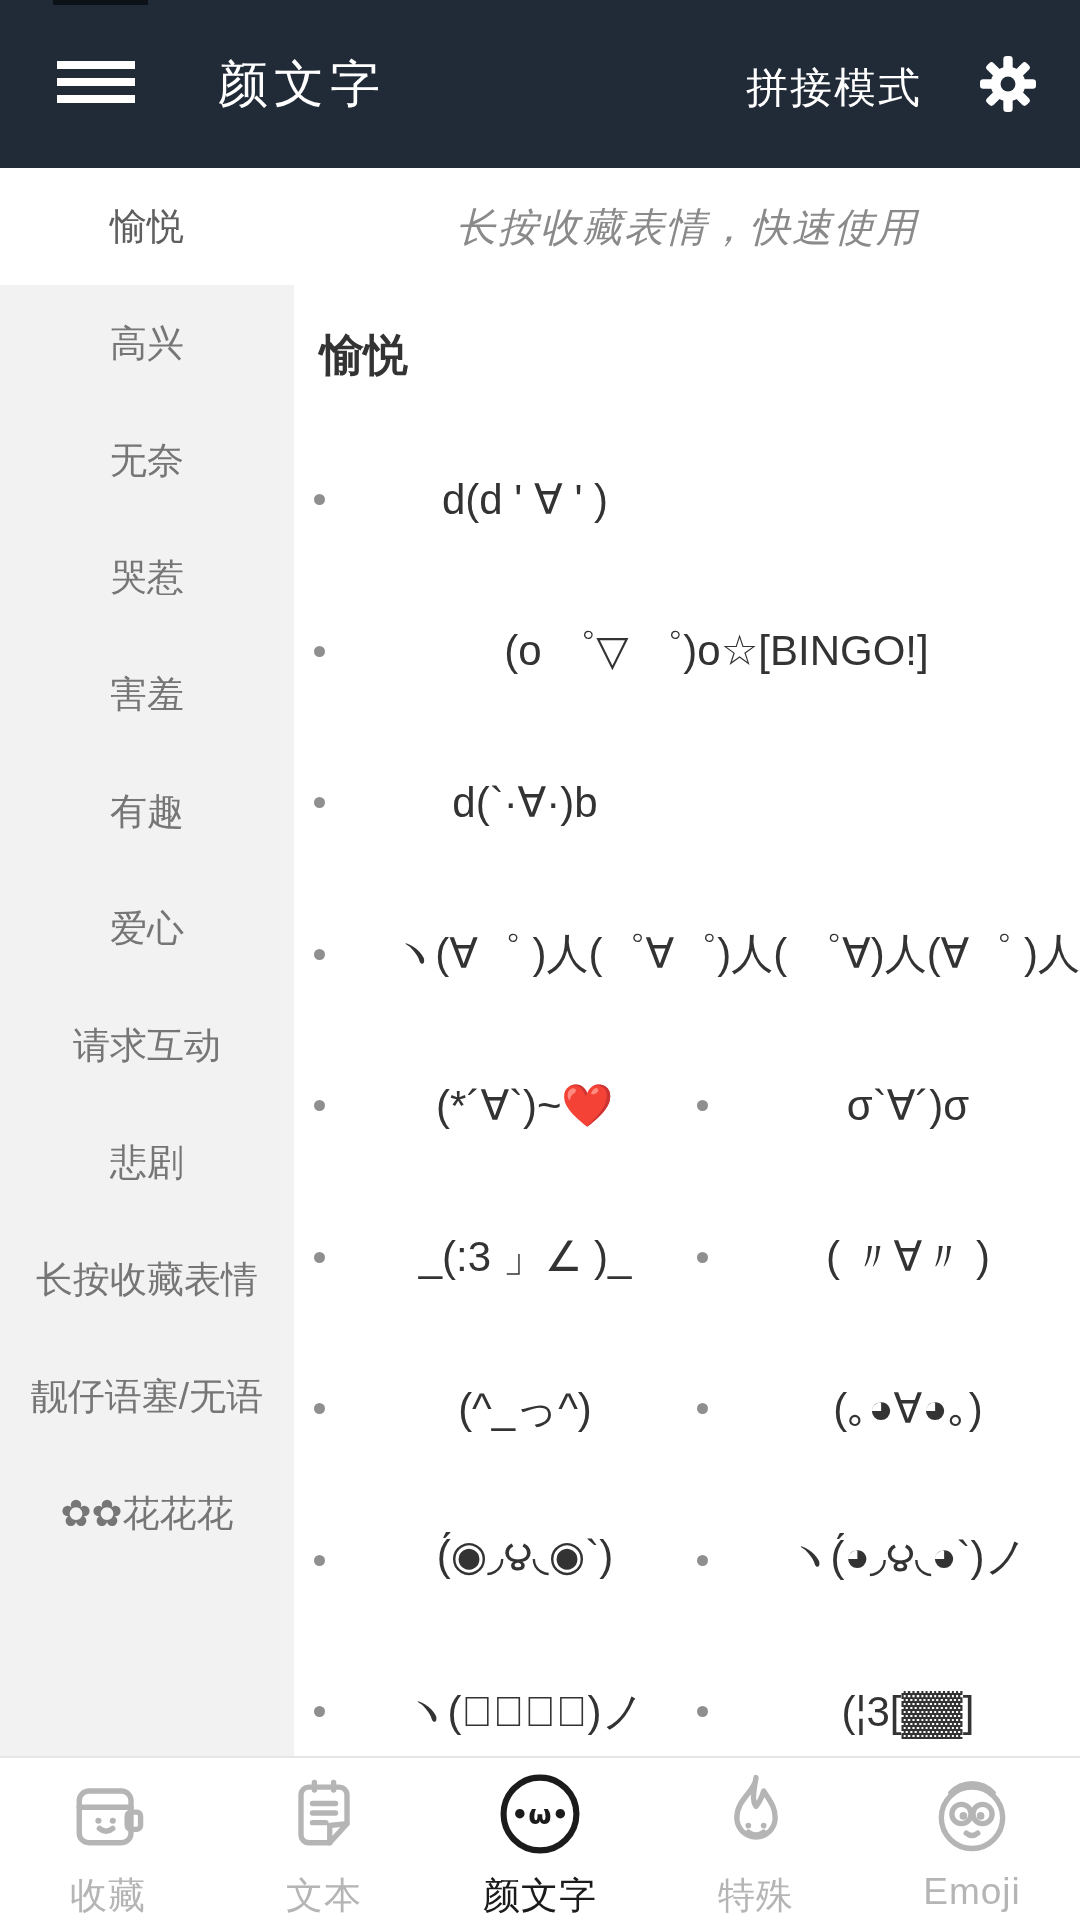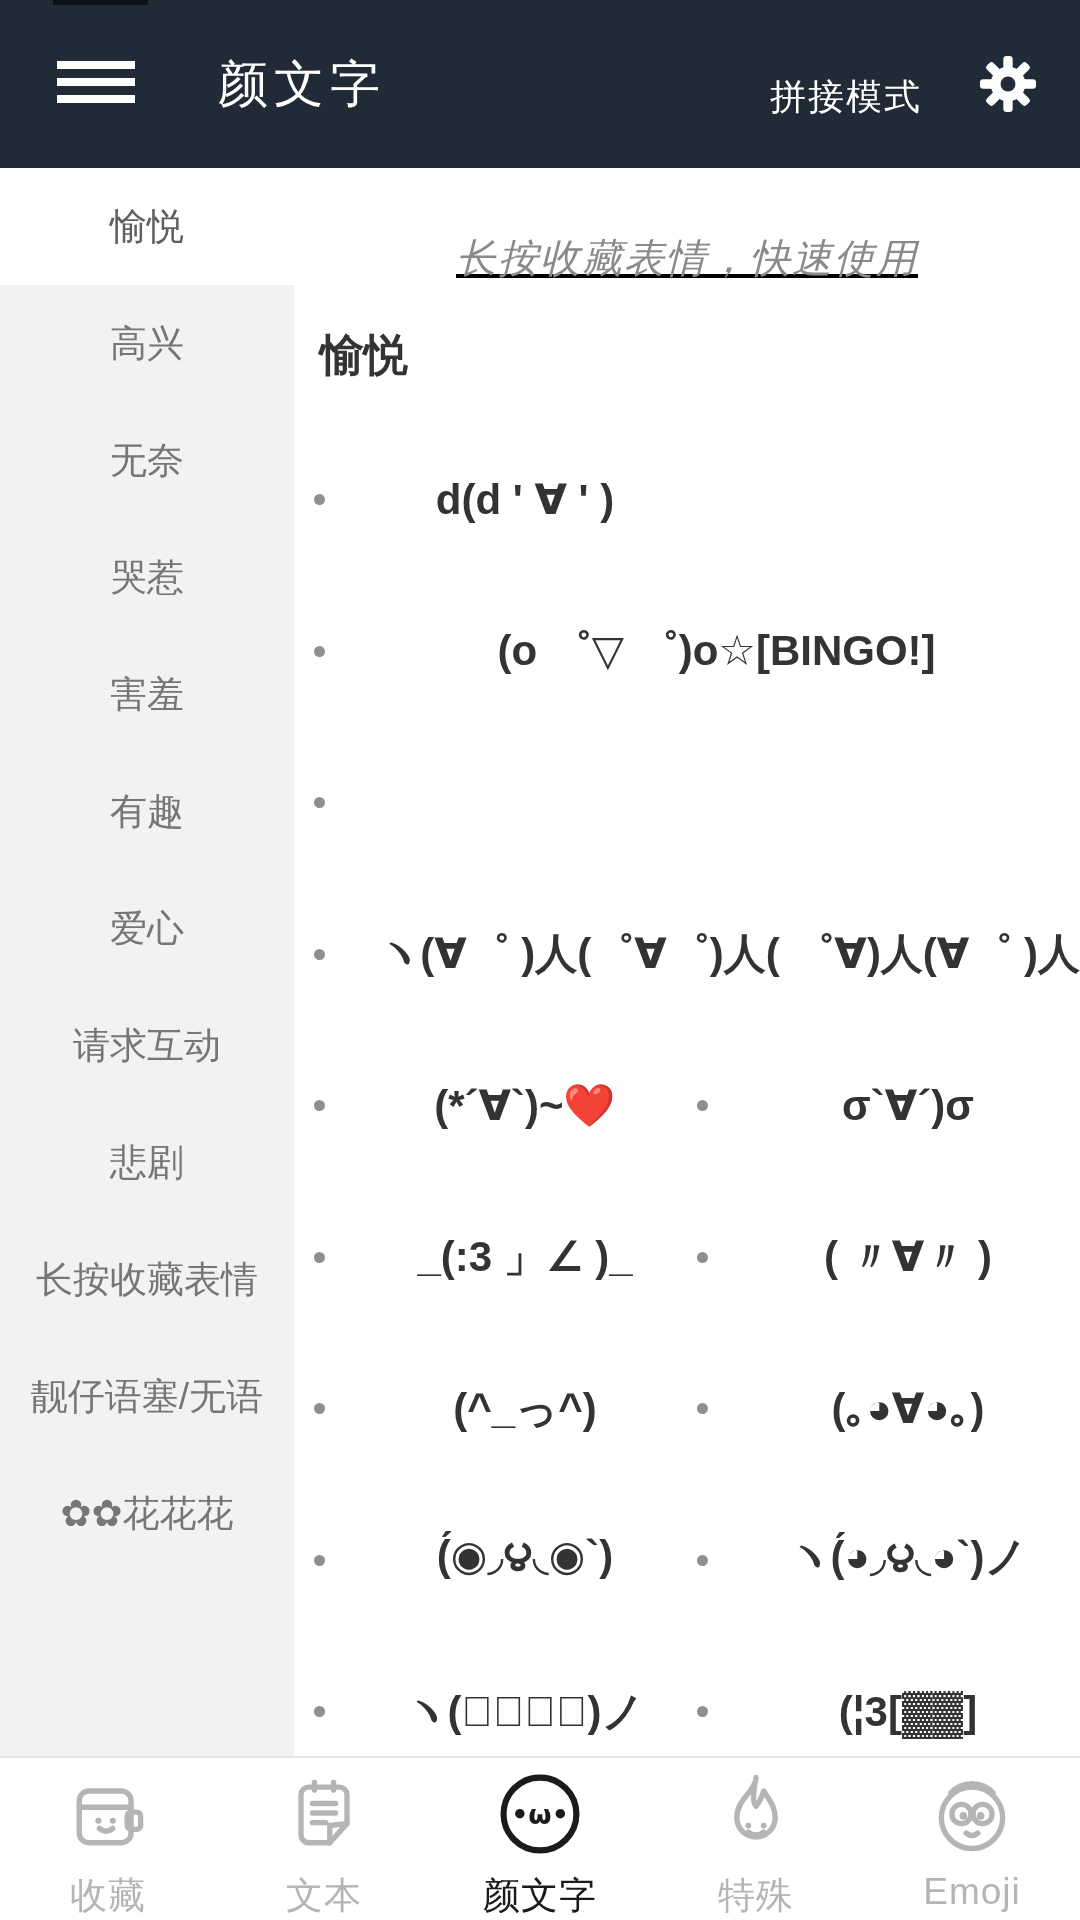--- a/index.html
+++ b/index.html
@@ -18,52 +18,52 @@
     background:#06090d; opacity:.7;
   }
   .hamburger { position:absolute; left:57px; top:61px; width:78px; height:46px; cursor:pointer; }
   .hamburger .bar { position:absolute; left:0; width:78px; height:8px; background:#fff; }
   .hamburger .b1{top:0} .hamburger .b2{top:17px} .hamburger .b3{top:34px}
   .app-title {
     position:absolute; left:218px; top:0; height:168px; display:flex; align-items:center;
     color:#fff; font-size:50px; font-weight:500; letter-spacing:6px;
   }
   .mode-btn {
-    position:absolute; right:158px; top:13px; height:168px; display:flex; align-items:center;
-    color:#fff; font-size:36px; font-weight:500; letter-spacing:2px; cursor:pointer;
+    position:absolute; right:158px; top:4px; height:168px; display:flex; align-items:center;
+    color:#fff; font-size:42px; font-weight:500; letter-spacing:2px; cursor:pointer;
   }
   .gear { position:absolute; right:40px; top:52px; width:64px; height:64px; cursor:pointer; }
   
   .sidebar {
     position:absolute; left:0; top:168px; width:294px; height:1590px;
     background:var(--sidebar-bg,#f2f2f2); overflow:hidden;
   }
   .side-item {
     height:117px; display:flex; align-items:center; justify-content:center;
     color:var(--sidebar-text,#767676); font-size:37px; font-weight:500; cursor:pointer;
     white-space:nowrap;
   }
   .side-item.selected { background:#fff; color:var(--sidebar-selected,#5f5f5f); }
   
   .content {
     position:absolute; left:294px; top:168px; width:786px; height:1590px;
     background:#fff; overflow:hidden;
   }
-  .hint-row { height:118px; display:flex; align-items:flex-end; justify-content:center;text-decoration:underline; }
+  .hint-row { height:118px; display:flex; align-items:center; justify-content:center; }
   .hint { color:var(--hint-text,#8a8a8a); font-size:40px; font-style:italic; letter-spacing:2px; }
   .heading-row { height:138px; display:flex; align-items:center; padding-left:26px; }
   .heading { color:var(--text-dark,#333); font-size:44px; font-weight:700; }
   .row { height:151.5px; display:flex; align-items:center; padding-left:20px; }
   .cell { display:flex; align-items:center; min-width:0; }
   .cell.half  { width:50%; }
   .cell.full  { width:100%; }
   .bullet { flex:none; width:11px; height:11px; border-radius:50%; background:var(--bullet,#8f8f8f); margin-right:28px; }
   .kao {
     flex:1; text-align:center; color:var(--text-dark,#333);
-    font-size:42px; font-weight:700; white-space:nowrap; cursor:pointer;
+    font-size:42px; font-weight:400; white-space:nowrap; cursor:pointer;
   }
   .cell.left .kao { text-align:right; }
   .heart { color:var(--heart-red,#ef4040); }
   
   .tabbar {
     position:absolute; left:0; bottom:0; width:1080px; height:162px; background:#fff;
     border-top:2px solid var(--tabbar-border,#e6e6e6); display:flex;
   }
   .tab {
     flex:1; display:flex; flex-direction:column; align-items:center; justify-content:flex-start;
@@ -163,20 +163,21 @@
         </div>
         <div class="row">
           <div class="cell full">
             <span class="bullet"></span>
             <span class="kao">(o ゜▽ ゜)o☆[BINGO!]</span>
           </div>
         </div>
         <div class="row">
           <div class="cell half">
             <span class="bullet"></span>
+            <span class="kao">d(`·∀·)b</span>
           </div>
         </div>
         <div class="row">
           <div class="cell full left">
             <span class="bullet"></span>
             <span class="kao">ヽ(∀゜ )人(゜∀゜)人( ゜∀)人(∀゜ )人</span>
           </div>
         </div>
         <div class="row">
           <div class="cell half">

